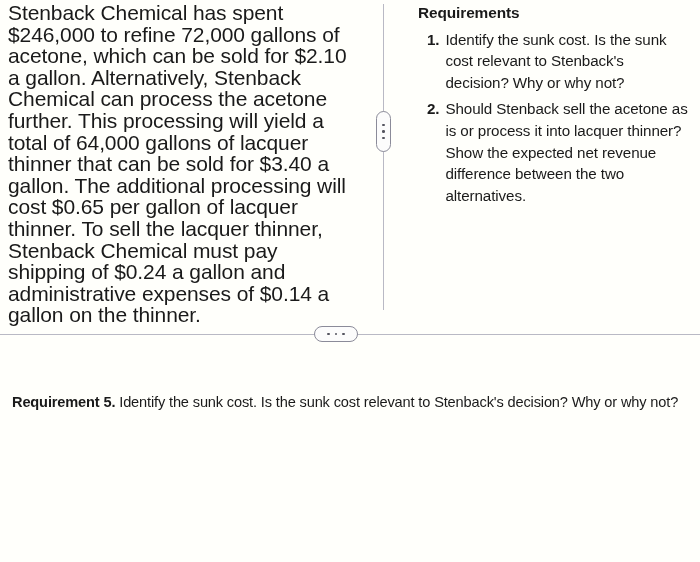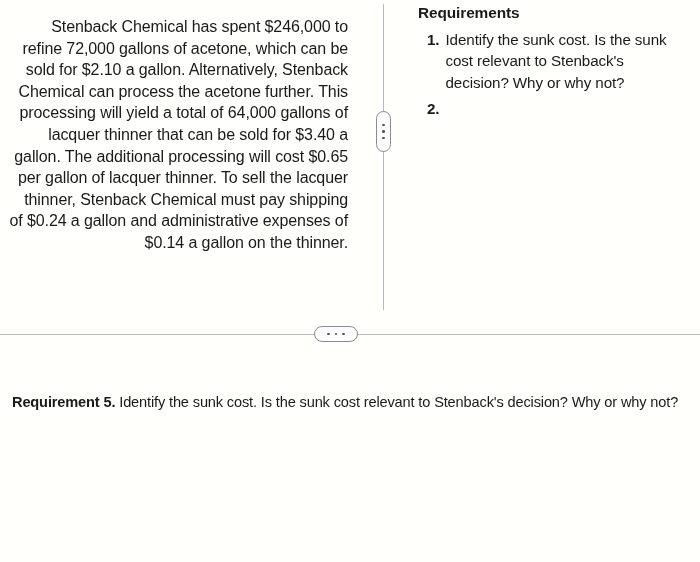--- a/index.html
+++ b/index.html
@@ -21,26 +21,25 @@
     position: absolute;
     left: 0;
     top: 0;
     width: 700px;
     height: 335px;
   }
 
   #problem-panel {
     position: absolute;
     left: 8px;
-    top: 16px;
+    top: 2px;
     width: 340px;
-    font-size: 16px;
+    font-size: 21px;
     line-height: 21.6px;
     letter-spacing: -0.1px;
-    text-align: right;
   }
 
   
   #vertical-splitter {
     position: absolute;
     left: 383px;
     top: 4px;
     width: 1px;
     height: 306px;
     background: #b9b9c4;
@@ -171,20 +170,21 @@
   <div id="requirements-panel">
     <div id="requirements-title">Requirements</div>
 
     <div class="req-item">
       <span class="req-num">1.</span>
       <span class="req-text">Identify the sunk cost. Is the sunk cost relevant to Stenback's decision? Why or why not?</span>
     </div>
 
     <div class="req-item">
       <span class="req-num">2.</span>
+      <span class="req-text">Should Stenback sell the acetone as is or process it into lacquer thinner? Show the expected net revenue difference between the two alternatives.</span>
     </div>
   </div>
 </div>
 
 <div id="horizontal-splitter"></div>
 <div id="hsplit-handle">
   <span class="dot"></span>
   <span class="dot"></span>
   <span class="dot"></span>
 </div>

